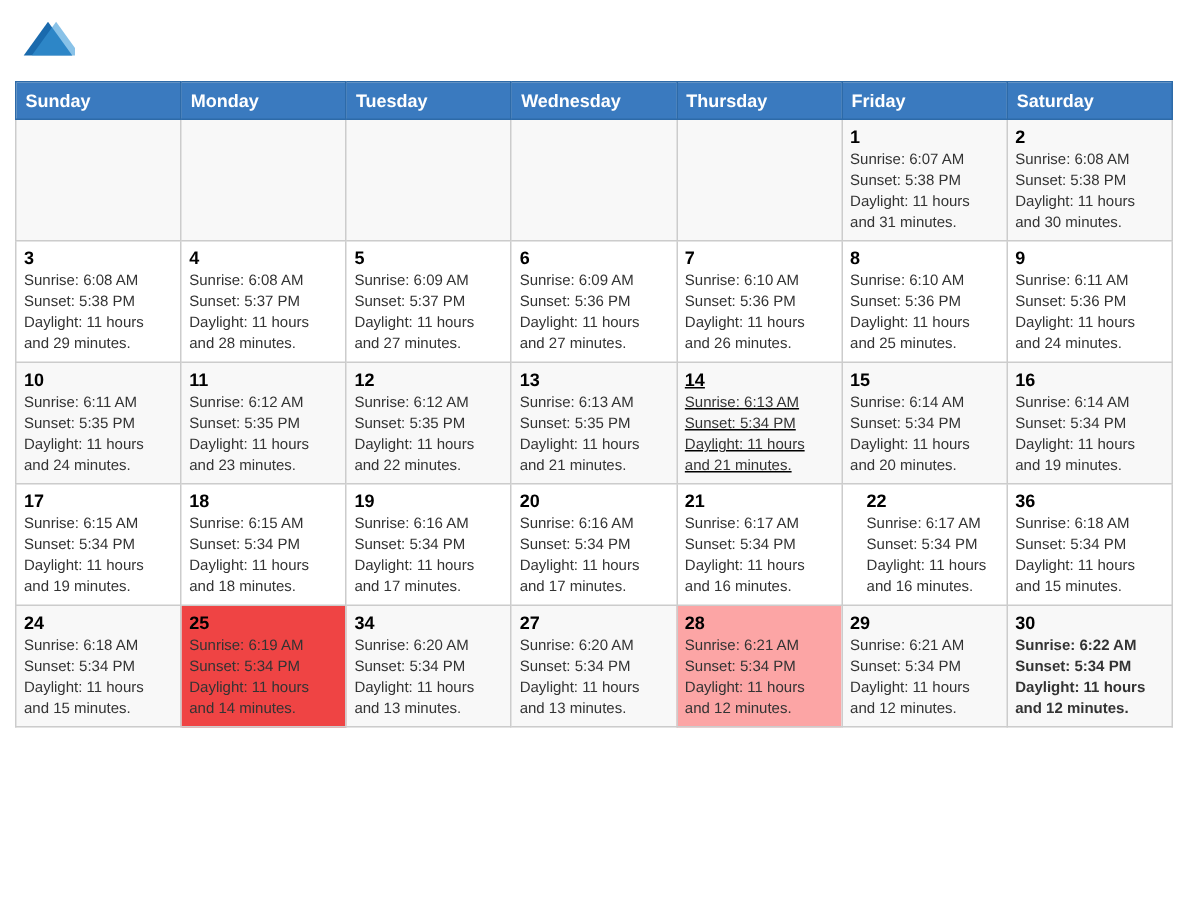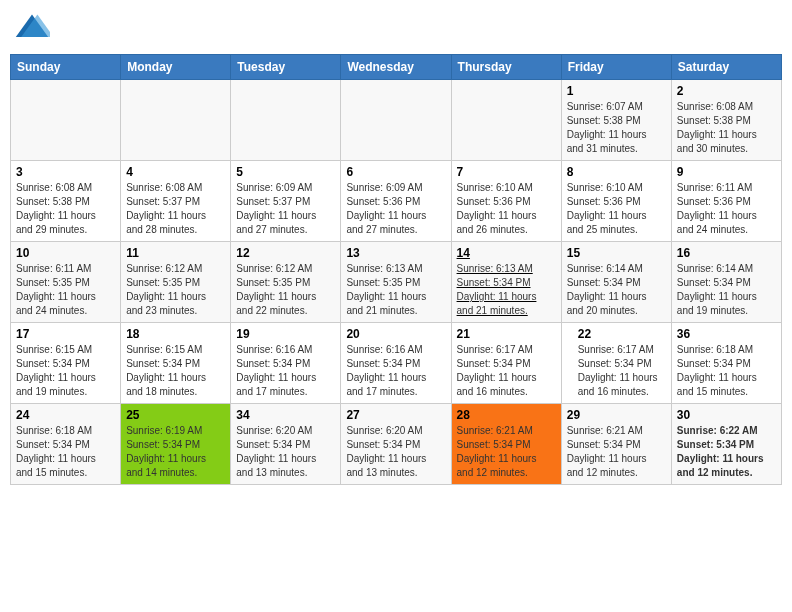--- a/index.html
+++ b/index.html
@@ -273,39 +273,39 @@
 Daylight: 11 hours and 15 minutes.</div>
         </td>
       </tr>
       <tr>
         <td style="background: rgb(248, 248, 248);">
           <span class="day-number">24</span>
           <div class="day-info" style="white-space: pre-line;">Sunrise: 6:18 AM
 Sunset: 5:34 PM
 Daylight: 11 hours and 15 minutes.</div>
         </td>
-        <td style="background: #84cc16; margin-left: 45px;">
+        <td style="background: #ef4444; margin-left: 45px;">
           <span class="day-number">25</span>
           <div class="day-info" style="white-space: pre-line;">Sunrise: 6:19 AM
 Sunset: 5:34 PM
 Daylight: 11 hours and 14 minutes.</div>
         </td>
         <td style="background: rgb(248, 248, 248);">
           <span class="day-number">34</span>
           <div class="day-info" style="white-space: pre-line;">Sunrise: 6:20 AM
 Sunset: 5:34 PM
 Daylight: 11 hours and 13 minutes.</div>
         </td>
         <td style="background: rgb(248, 248, 248);">
           <span class="day-number">27</span>
           <div class="day-info" style="white-space: pre-line;">Sunrise: 6:20 AM
 Sunset: 5:34 PM
 Daylight: 11 hours and 13 minutes.</div>
         </td>
-        <td style="background: #f97316;">
+        <td style="background: #fca5a5;">
           <span class="day-number">28</span>
           <div class="day-info" style="white-space: pre-line;">Sunrise: 6:21 AM
 Sunset: 5:34 PM
 Daylight: 11 hours and 12 minutes.</div>
         </td>
         <td style="background: rgb(248, 248, 248);">
           <span class="day-number">29</span>
           <div class="day-info" style="white-space: pre-line;">Sunrise: 6:21 AM
 Sunset: 5:34 PM
 Daylight: 11 hours and 12 minutes.</div>

